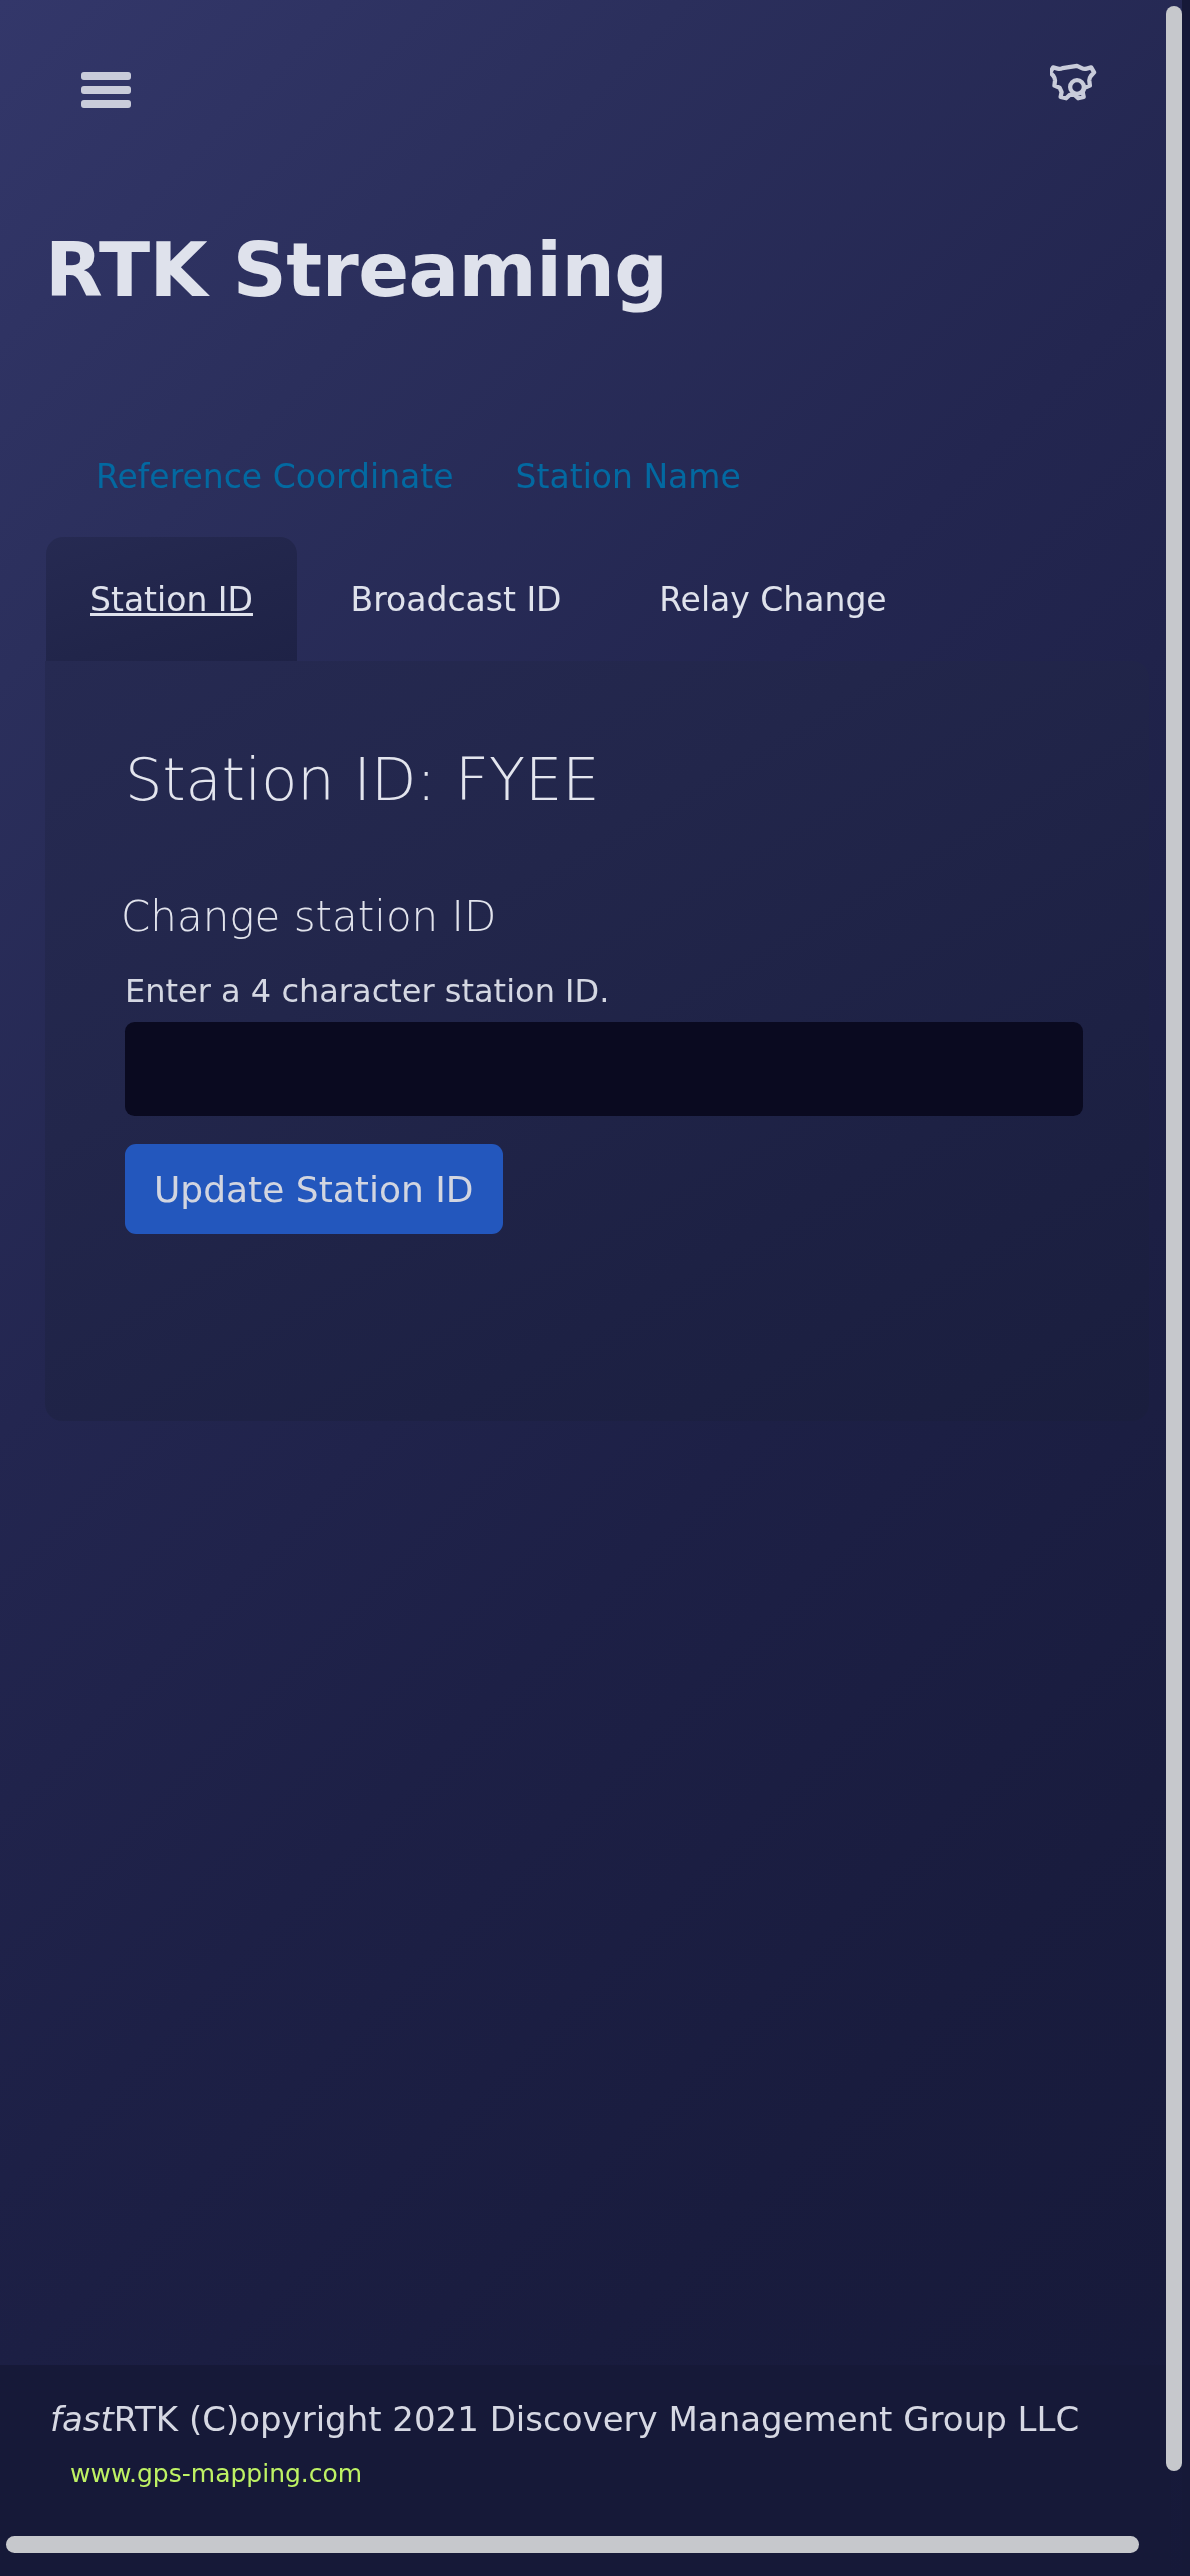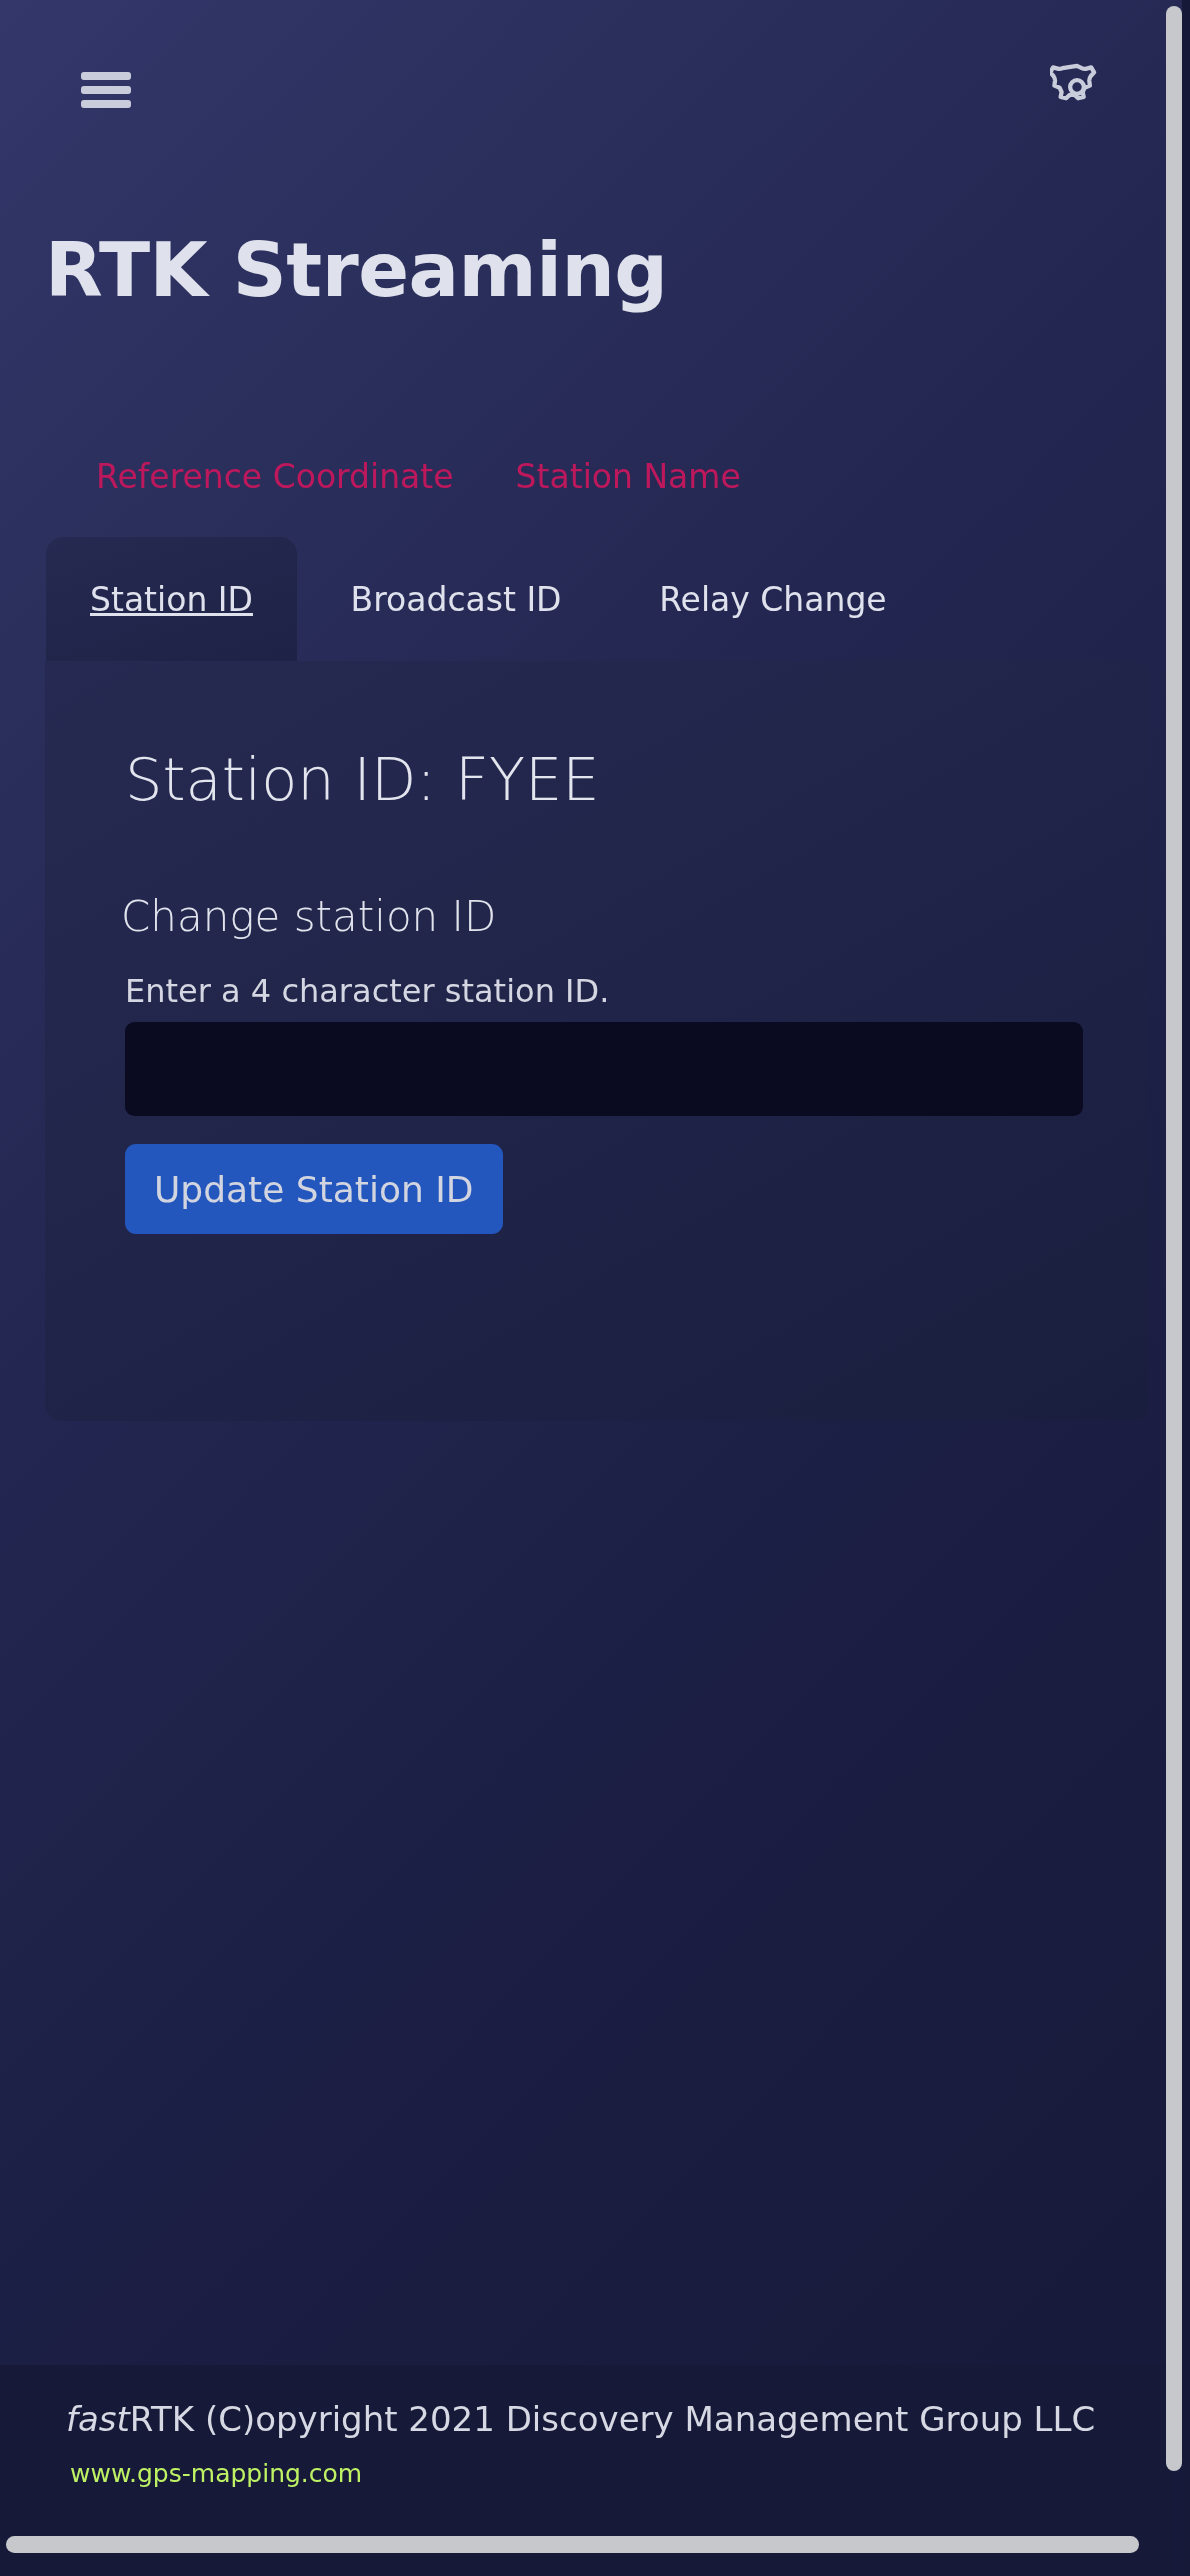--- a/index.html
+++ b/index.html
@@ -56,21 +56,21 @@
     line-height:1;
   }
 
   
   .tabs-row1 {
     position:absolute; left:0; top:433px;
     width:1171px; height:86px;
     display:flex; align-items:center;
   }
   .tabs-row1 .tab {
-    font-size:33px; color:#be185d;
+    font-size:33px; color:#0369a1;
     padding:0 0; height:86px;
     display:flex; align-items:center;
     cursor:pointer;
   }
   .tabs-row1 .tab:nth-child(1) { margin-left:96px; }
   .tabs-row1 .tab:nth-child(2) { margin-left:62px; }
 
   
   .tabs-row2 {
     position:absolute; left:0; top:537px;
@@ -140,21 +140,21 @@
   .footer {
     position:absolute; left:0; bottom:0;
     width:1171px; height:211px;
     background:#161938;
   }
   .footer-copy {
     position:absolute; left:50px; top:34px;
     font-size:34px; color:#d6d8e3;
     white-space:nowrap;
   }
-  .footer-copy .brand-fast { font-style:italic;margin-left:16px; }
+  .footer-copy .brand-fast { font-style:italic; }
   .footer-link {
     position:absolute; left:70px; top:94px;
     font-size:25px; color:#bef264;
     text-decoration:none;
     cursor:pointer;
   }
 
   
   .vscroll {
     position:absolute; right:7.7px; top:5.8px;

